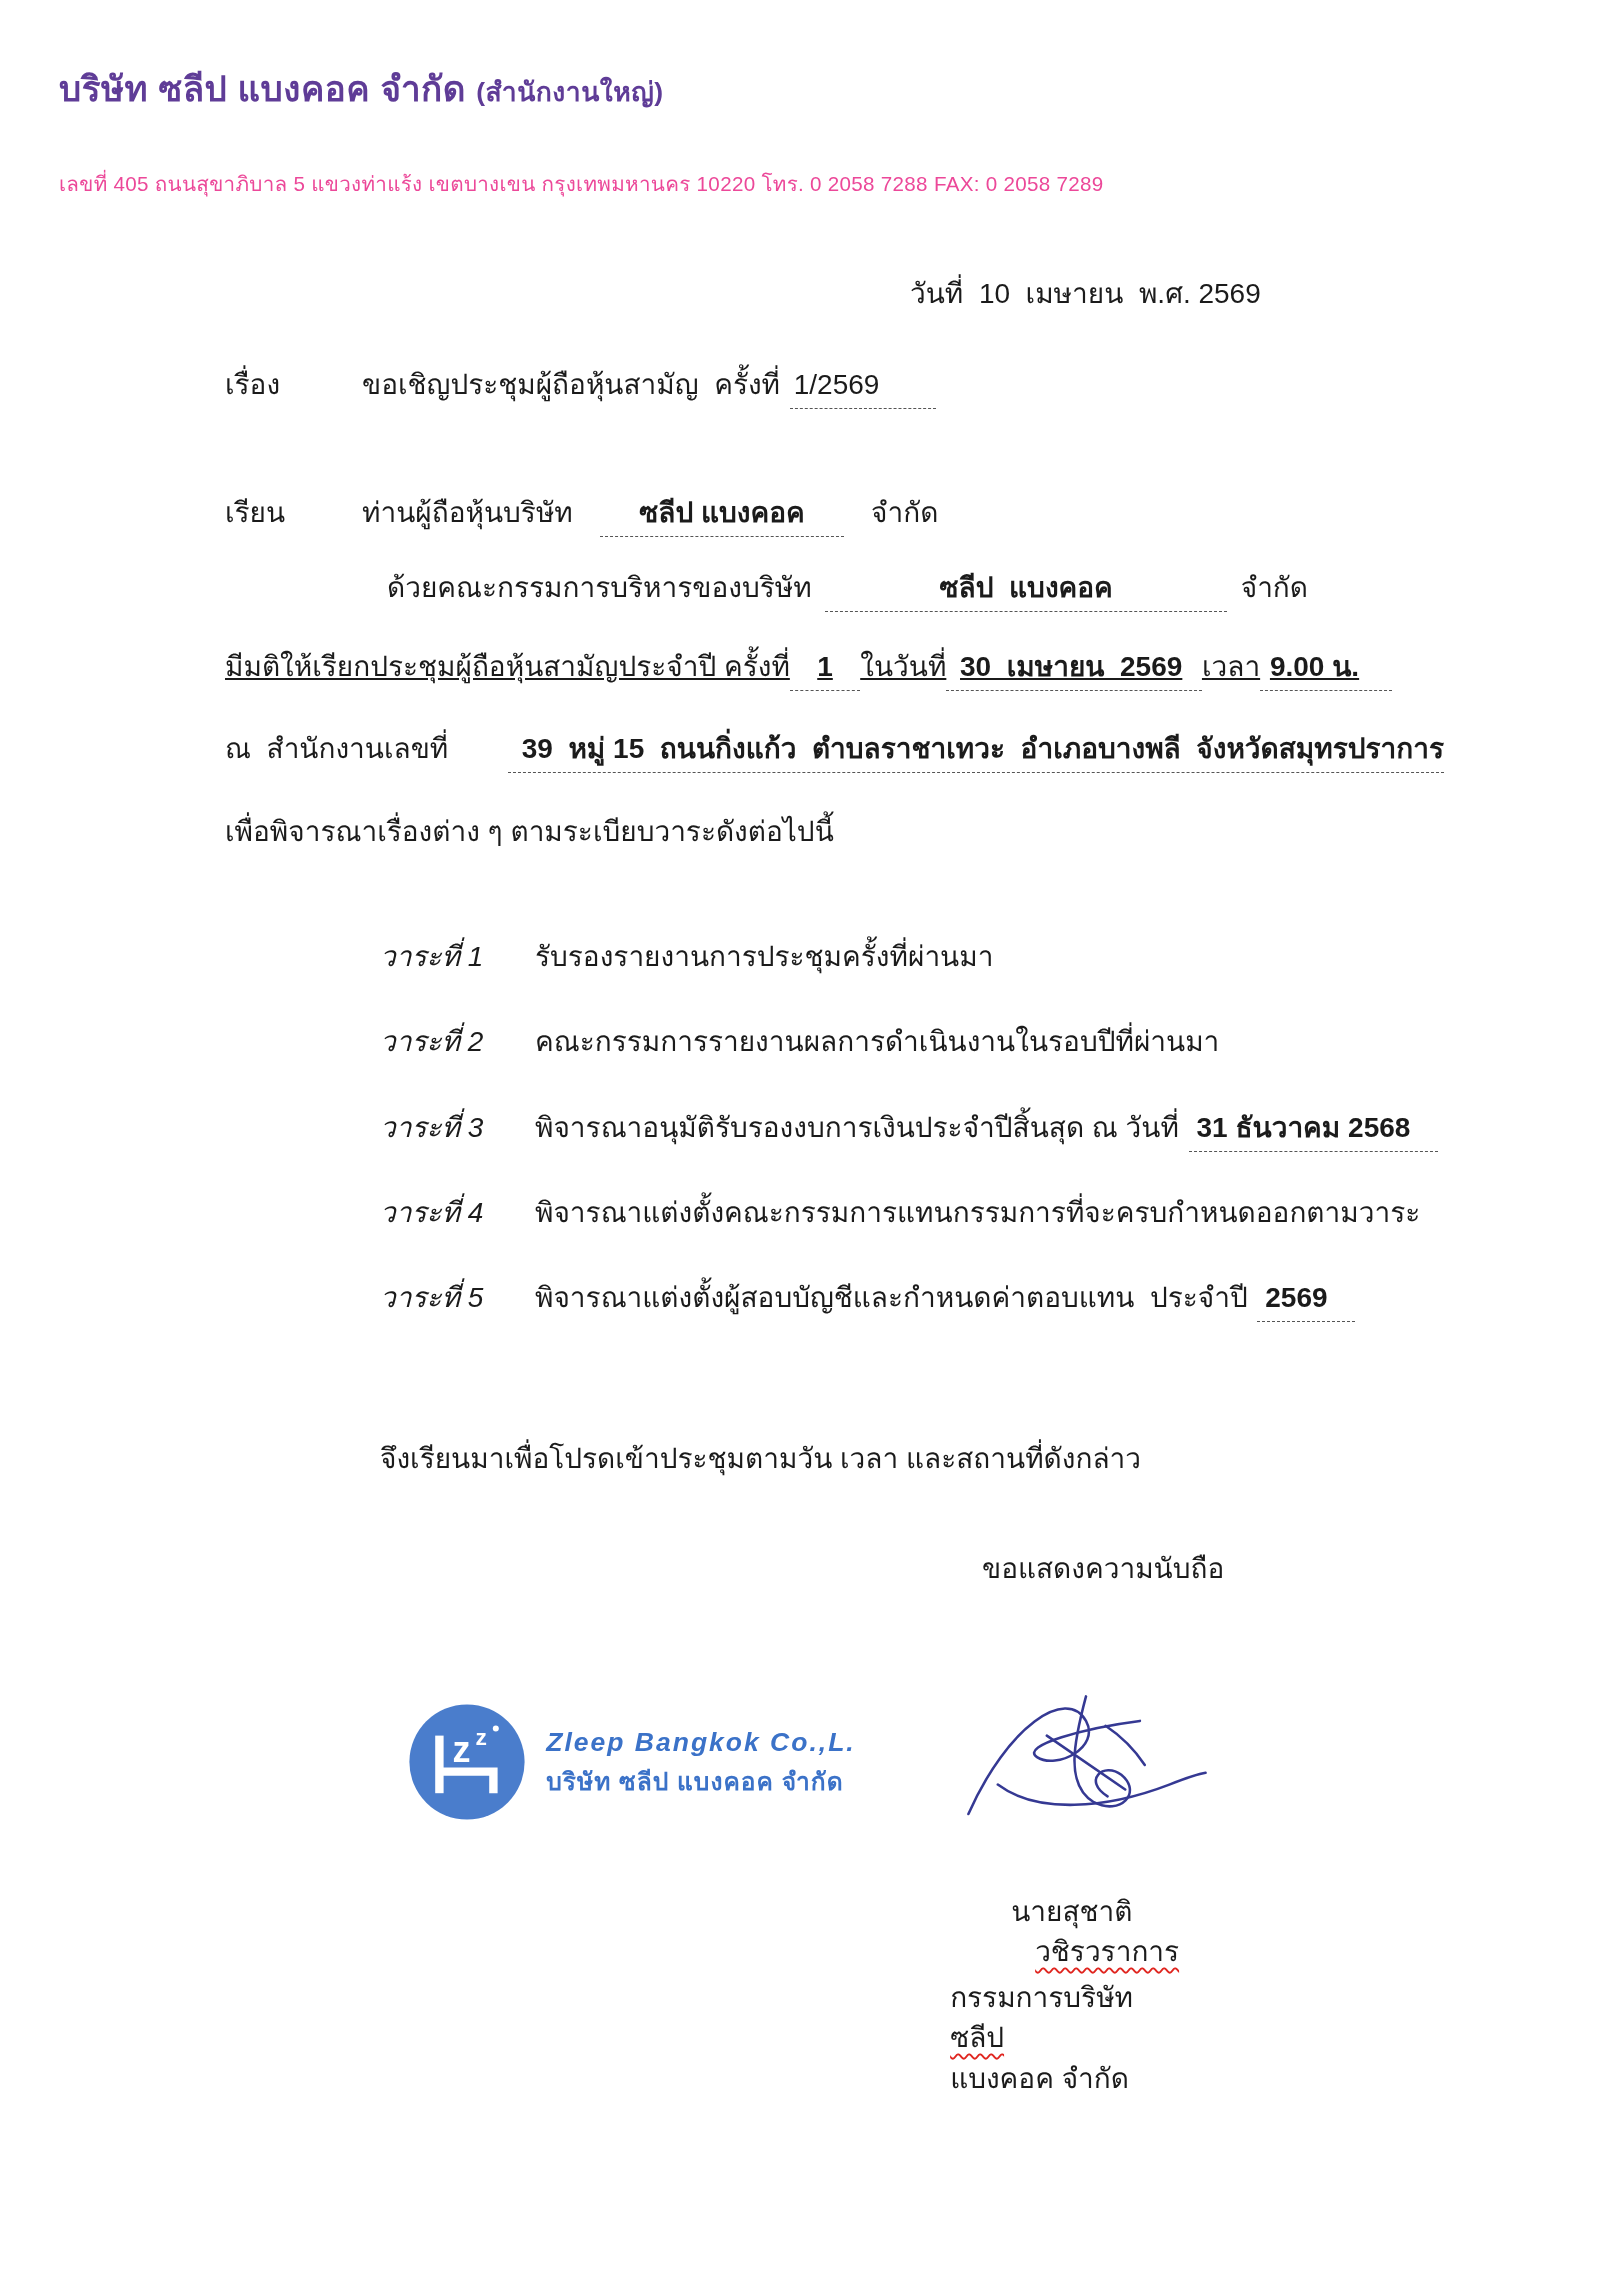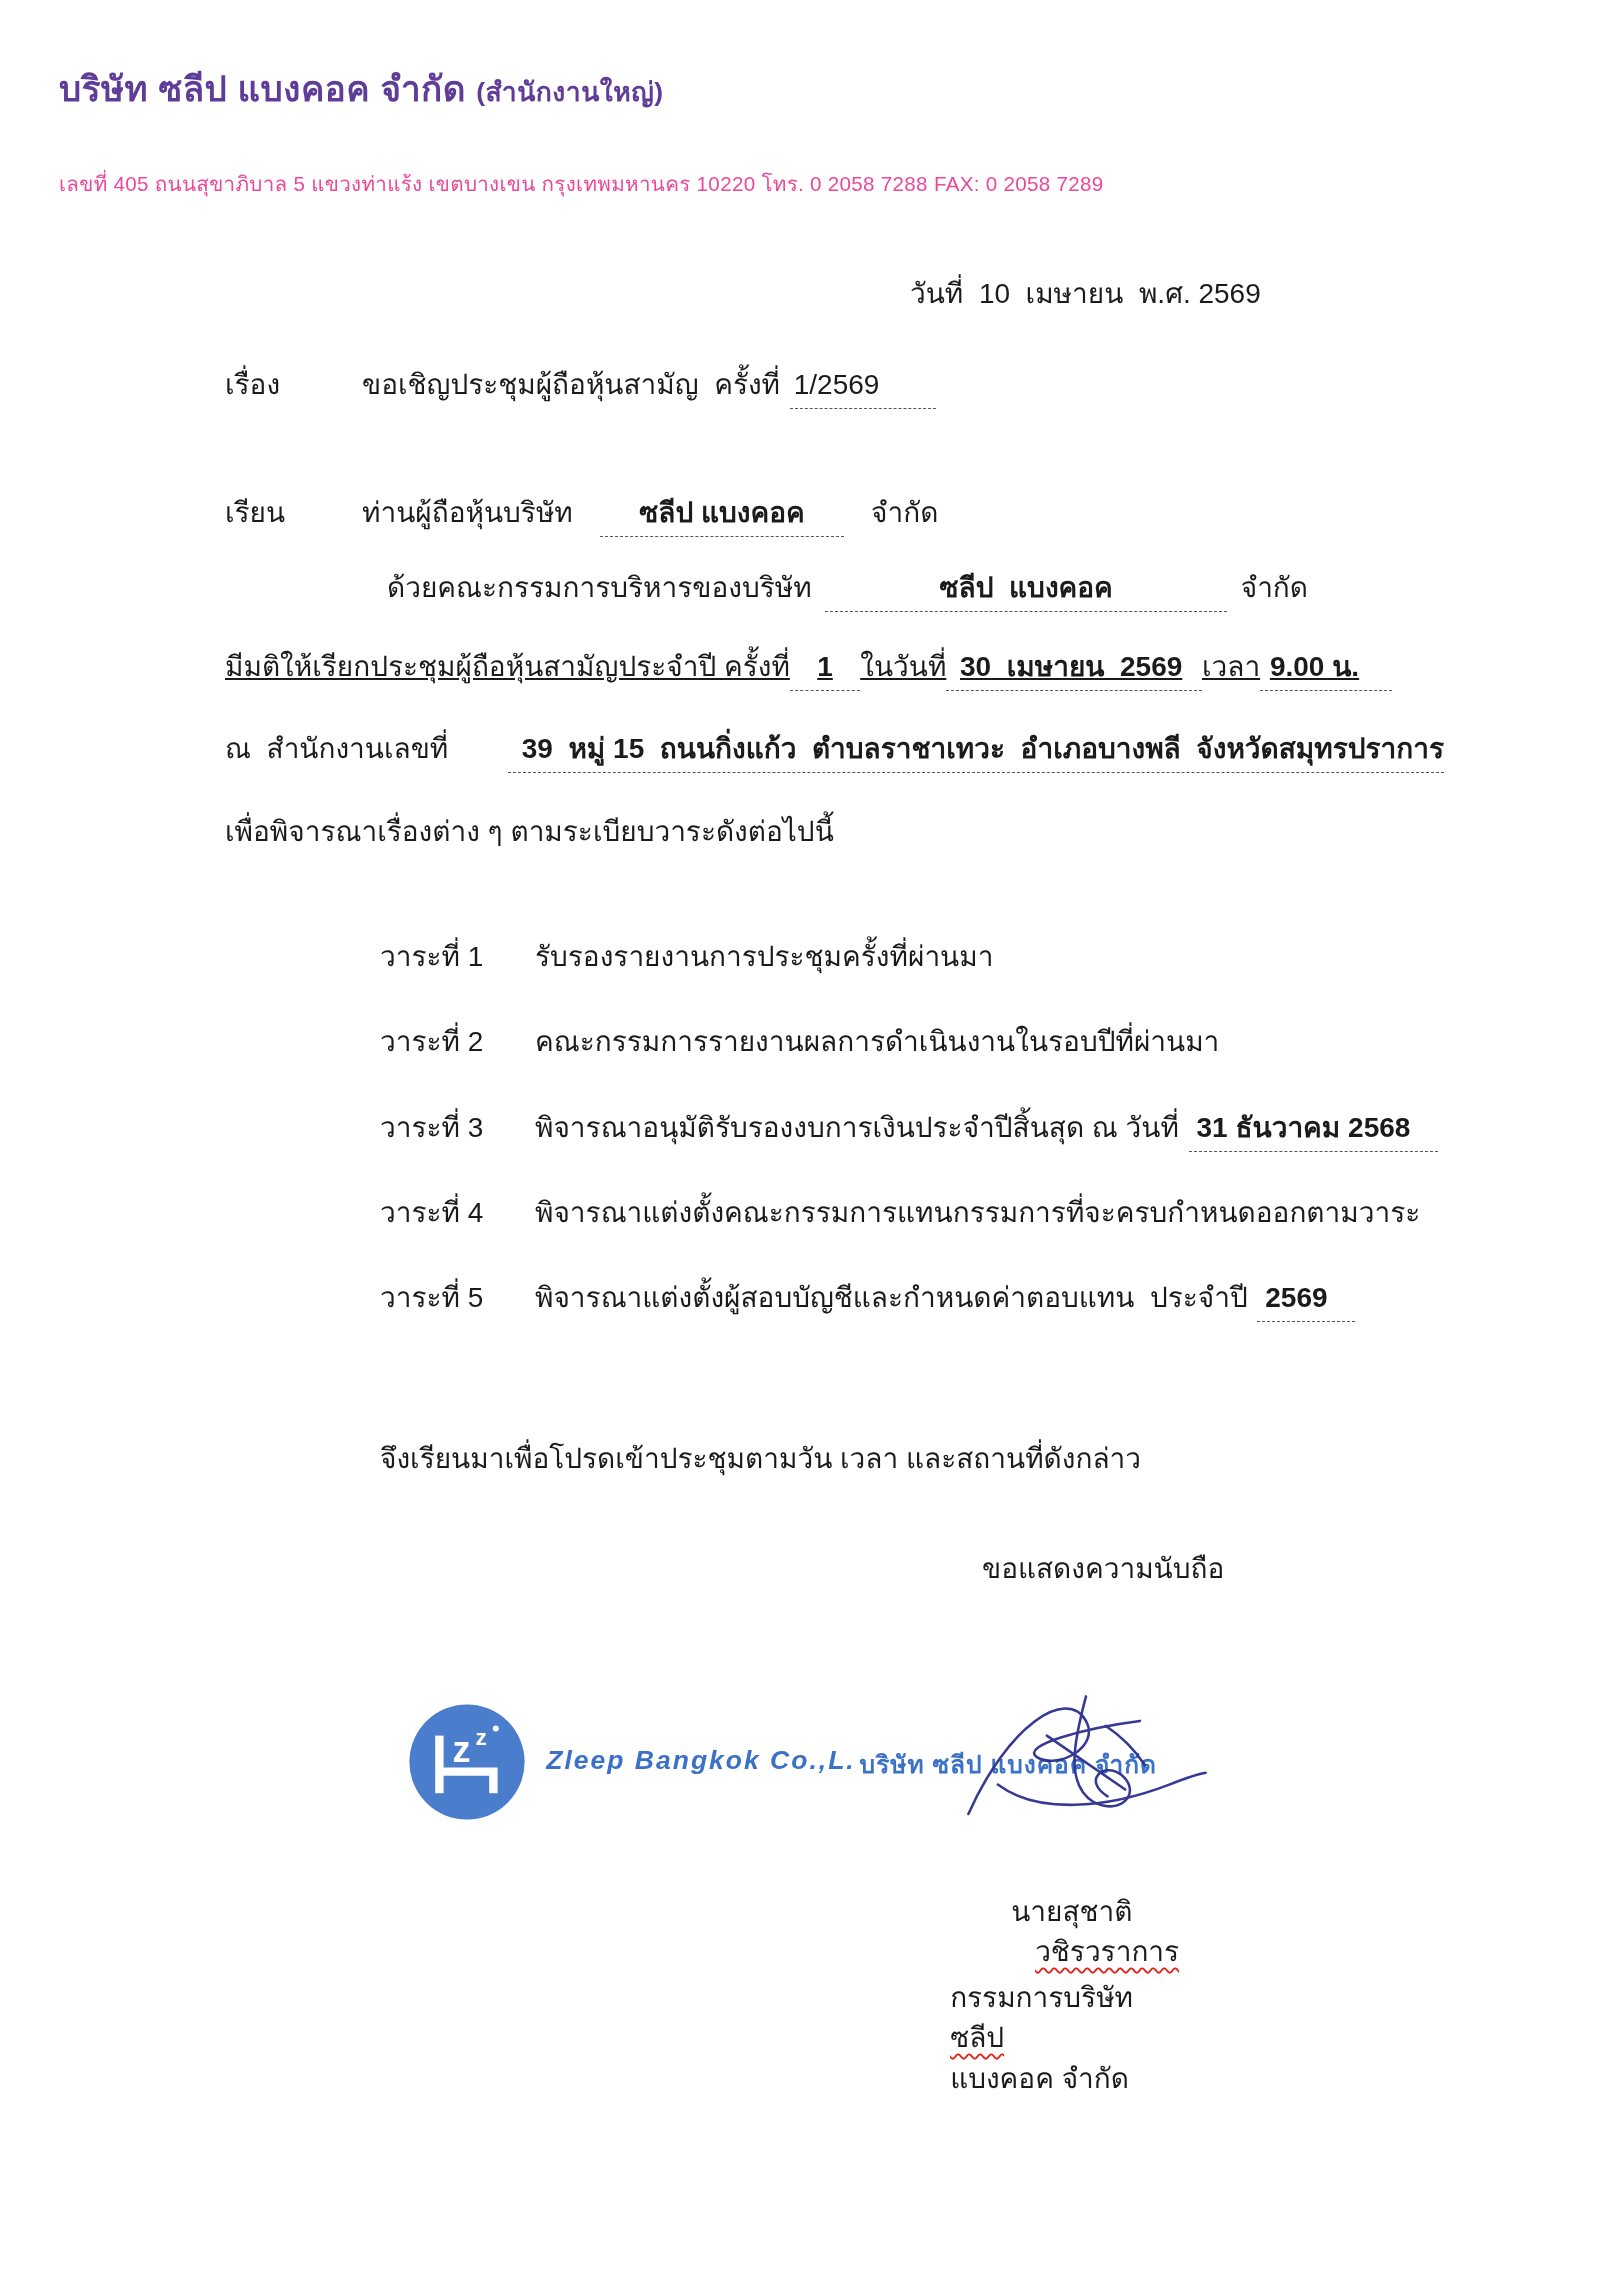--- a/index.html
+++ b/index.html
@@ -30,28 +30,28 @@
   .p1 .suffix { margin-left:13.7px; }
   .p2 { left:225px; top:618px; width:1086px; justify-content:space-between;text-decoration:underline; }
   .p2 .blank.no { padding:0 27.4px 2.9px 27.4px; }
   .p2 .blank.date { padding:0 19.6px 2.9px 13.7px;margin-top:29px; }
   .p2 .blank.time { padding:0 33px 2.9px 9.8px; }
   .p3 { left:225px; top:729px; width:1086px;gap:44px; }
   .p3 .fill { flex:1 1 auto; margin-left:15.7px; padding-left:13.7px; text-align:left; }
   .p4 { left:225px; top:812px; }
   
   .agenda-row { left:380px; }
-  .agenda-row .agenda-label { width:155px; flex:0 0 155px; }
+  .agenda-row .agenda-label { width:155px; flex:0 0 155px;font-style:italic; }
   .agenda-highlight { font-weight:700; border-bottom:1px dashed #555; padding:0 27.4px 2.9px 7.8px; margin-left:9.8px; }
   .agenda-highlight:empty { display:none; }
   .closing-line { left:380px; top:1439px; }
   .salutation { left:982px; top:1549px; }
   
   .stamp { left:380px; top:1684px; display:flex; align-items:center; gap:19.6px; }
-  .stamp-text { display:flex; flex-direction:row; gap:3.9px; white-space:pre; }
+  .stamp-text { display:flex; flex-direction:column; gap:3.9px; white-space:pre; }
   .stamp-en { font-size:26.5px; font-weight:700; font-style:italic; letter-spacing:2px; }
   .stamp-th { font-size:24.5px; font-weight:600; letter-spacing:1px; }
   
   .signature-wrap { left:921px; top:1649px; }
   .signer-name { left:980px; top:1851px; }
   .signer-title { left:919px; top:1937px; }
   .sp { margin-right:13.7px; }
   .misspell {
     text-decoration-line:underline; text-decoration-style:wavy;
     text-decoration-thickness:2px; text-underline-offset:5.9px;

